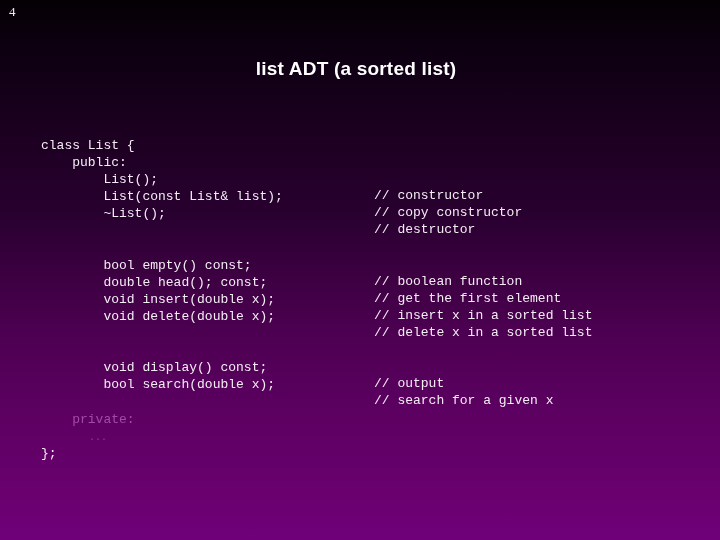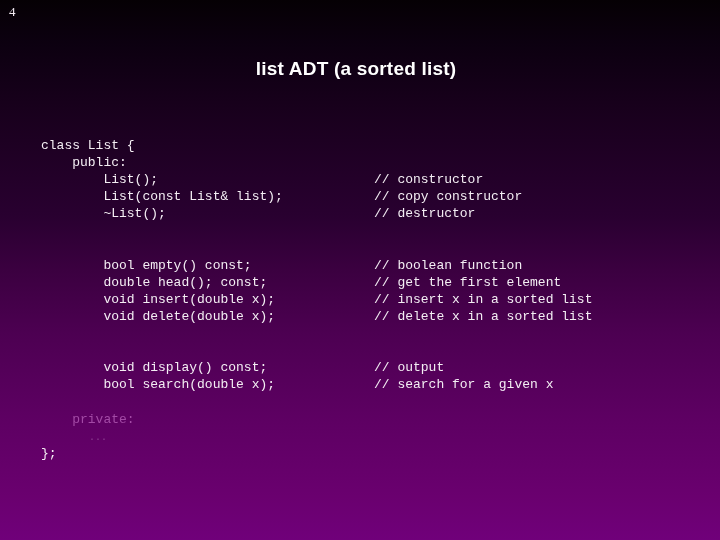--- a/index.html
+++ b/index.html
@@ -79,21 +79,21 @@
   }
 
   .code-line .code-text {
     display: inline-block;
     white-space: pre;
   }
 
   .code-line .comment-text {
     position: absolute;
     left: 333px;
-    top: 0;
+    top: 16px;
     white-space: pre;
   }
 
   .spacer-line {
     display: block;
     height: 17.1px;
   }
 
   .dim-private {
     color: #a34aa6;

